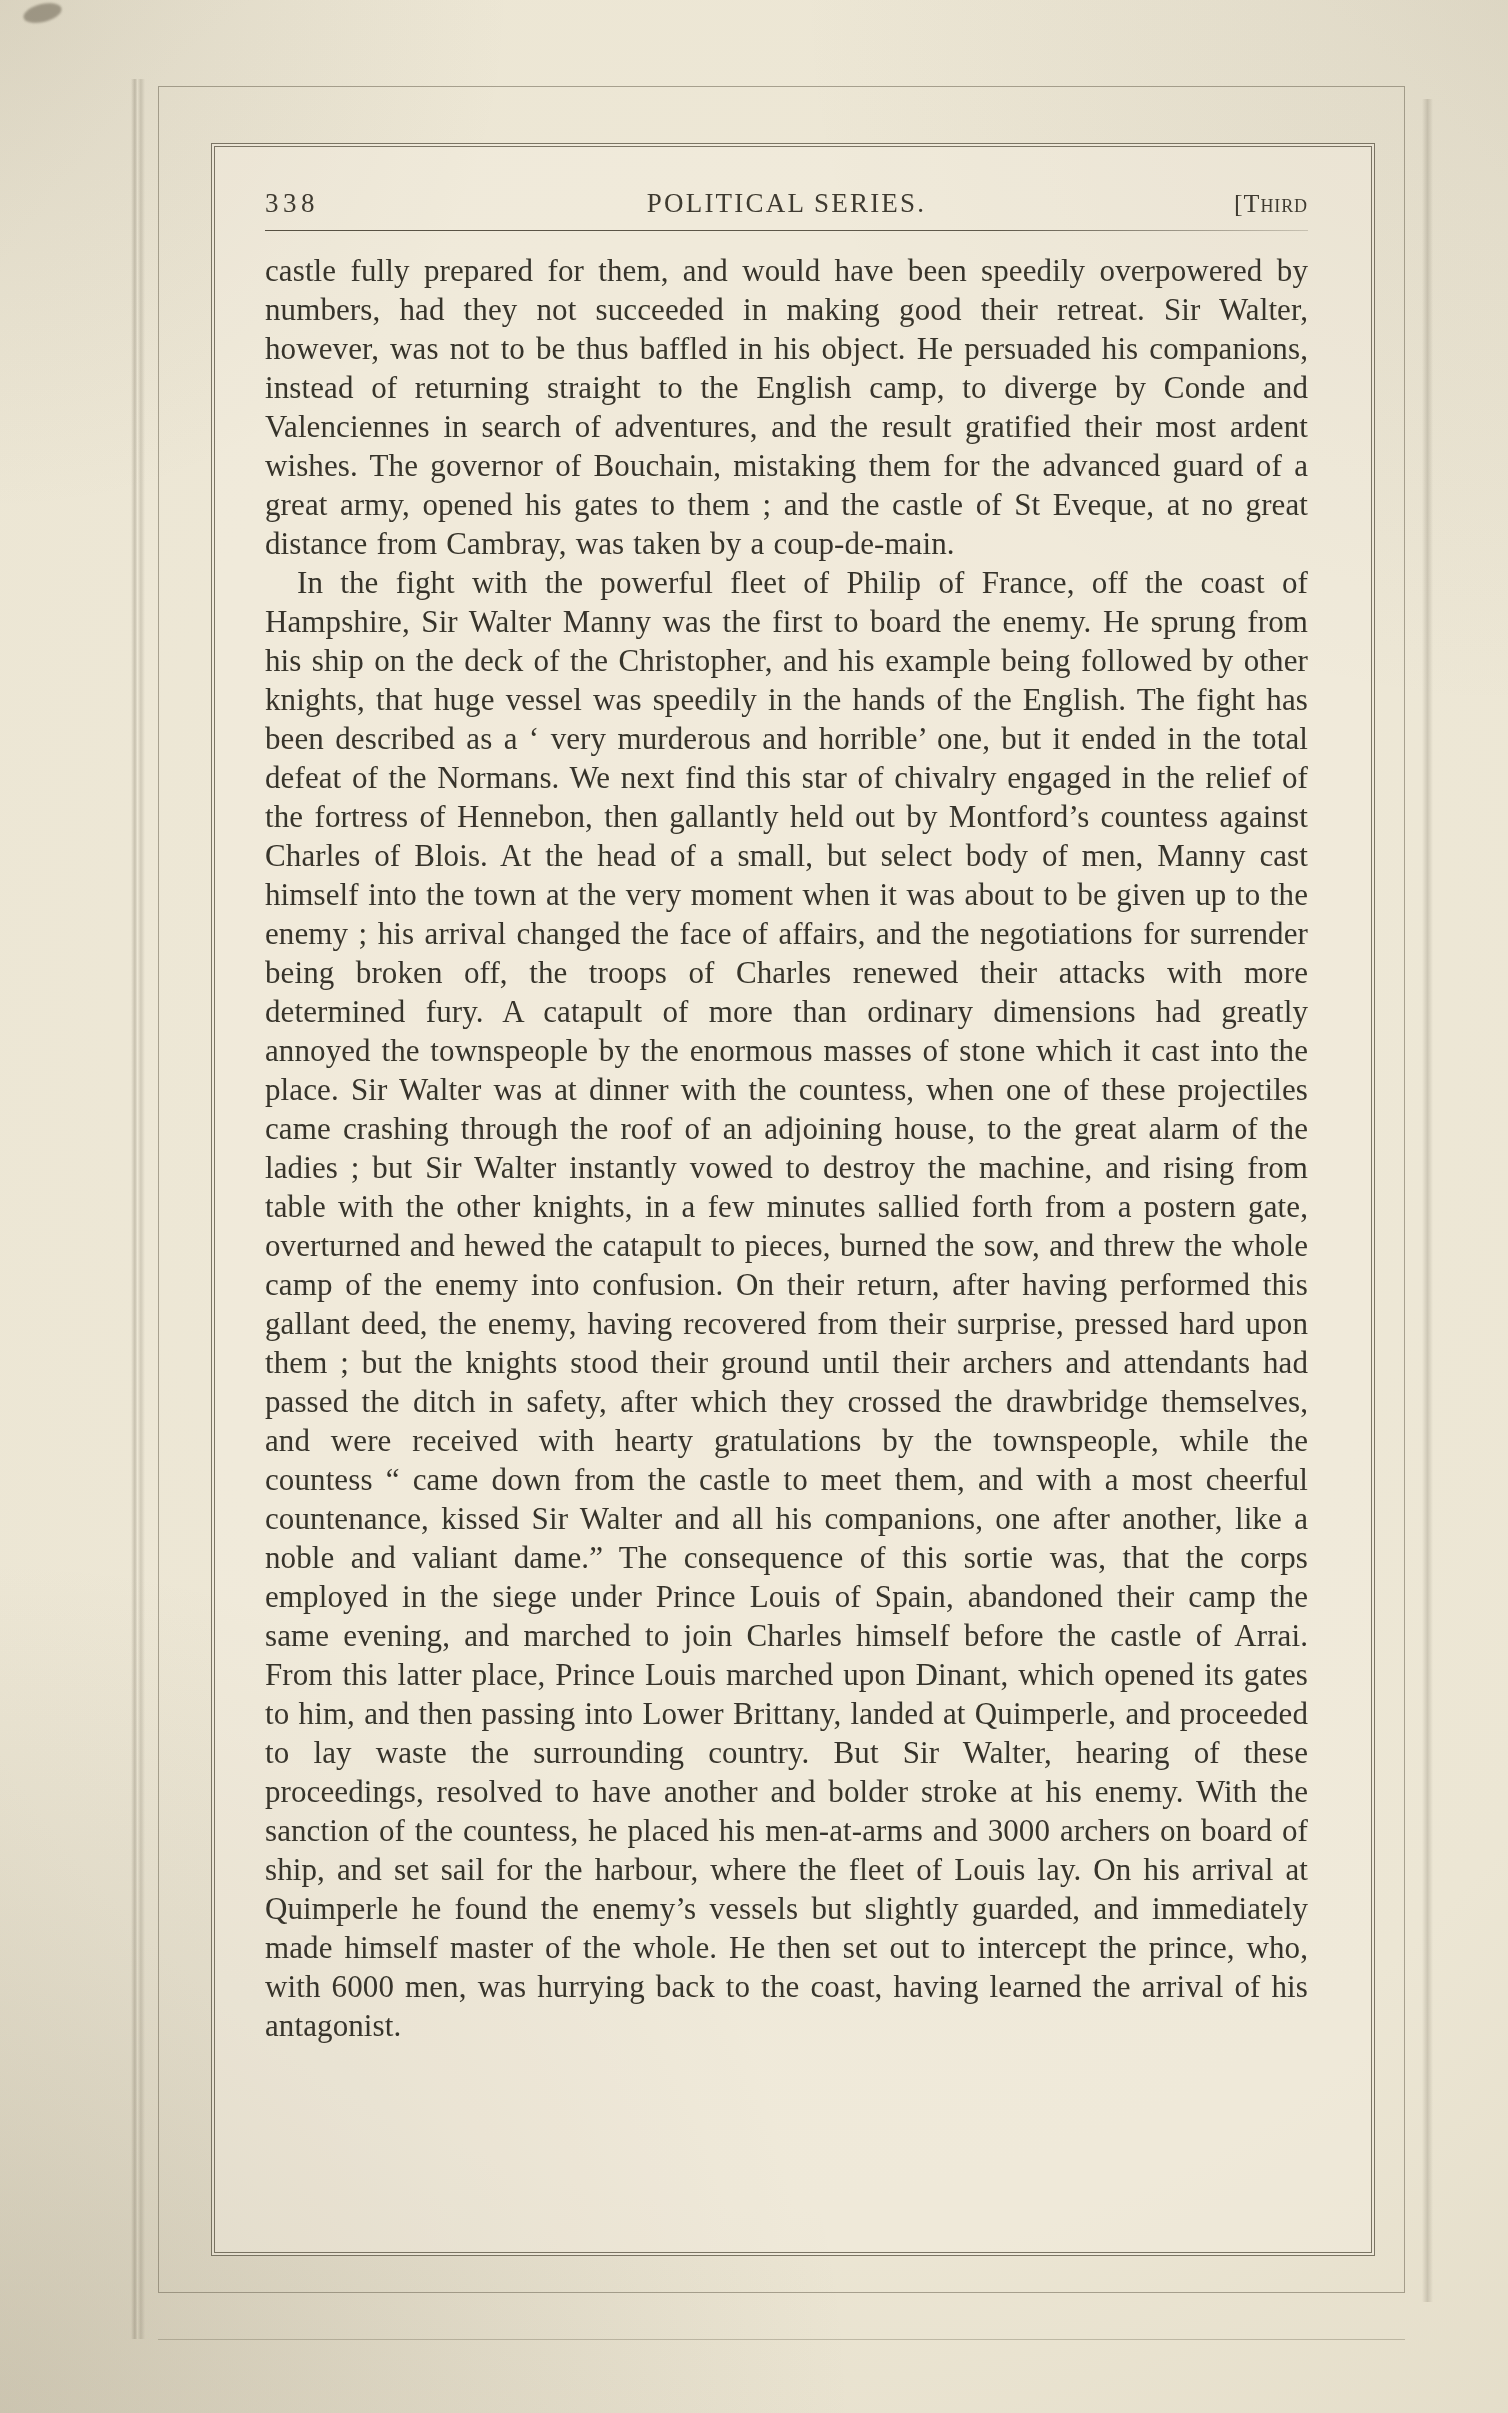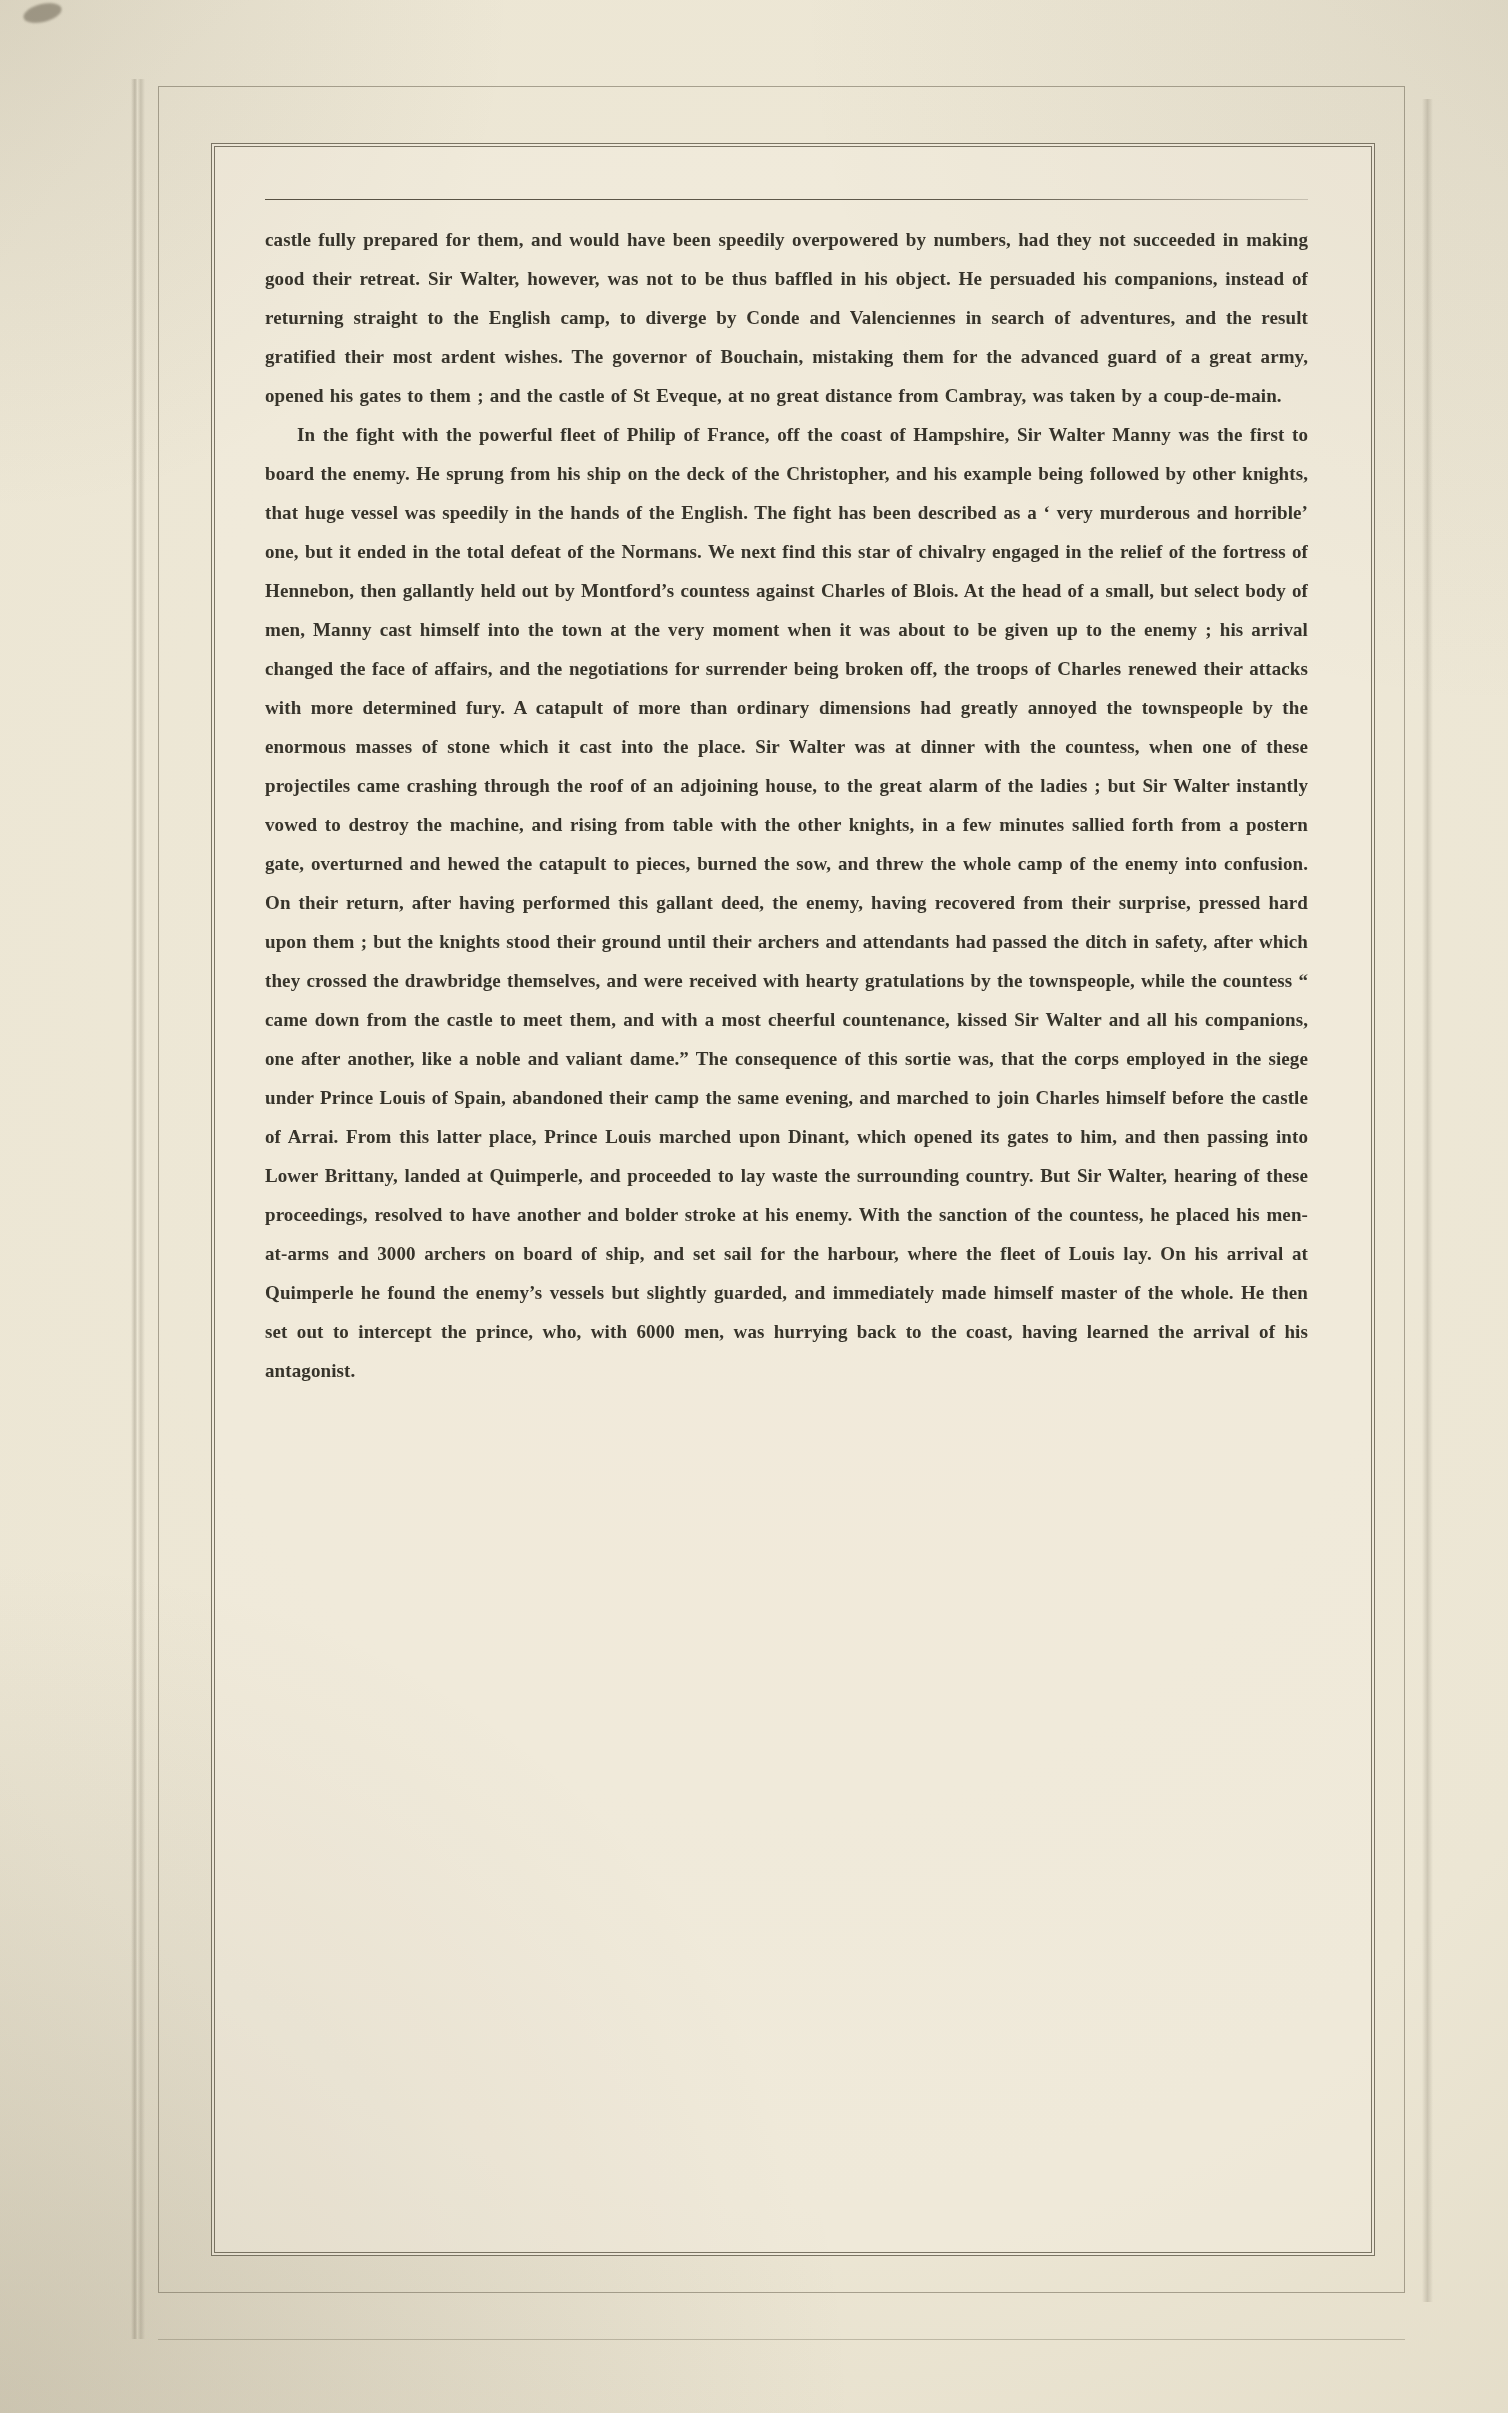--- a/index.html
+++ b/index.html
@@ -68,46 +68,50 @@
     font-size: 26px;
     letter-spacing: 0.9px;
   }
   .rule {
     margin-top: 10.7px; height: 1.8px;
     background: linear-gradient(90deg,
       rgba(70,64,50,0.9) 0%, rgba(70,64,50,0.85) 70%, rgba(70,64,50,0.22) 100%);
   }
   .bodytext {
     margin-top: 19.7px;
-    font-size: 19px;
+    font-size: 31px;
     line-height: 39px;
     text-align: justify;
     color: #37342b;
     word-spacing: 1.3px;
     letter-spacing: 0.1px;
-    font-weight: bold;
   }
   .para { margin: 0; }
   .p2 { text-indent: 32px; }
 </style>
 </head>
 <body>
 
 <div class="scan">
 
   <div class="corner-tl"></div>
   <div class="edge-left"></div>
   <div class="edge-right"></div>
 
   <div class="outer-frame"></div>
   <div class="bottom-line"></div>
 
   <div class="inner-frame">
     <div class="content">
 
+      <div class="header">
+        <span class="pagenum">338</span>
+        <span class="title">POLITICAL SERIES.</span>
+        <span class="hright">[Third</span>
+      </div>
 
       <div class="rule"></div>
 
       <div class="bodytext">
         <p class="para p1">castle fully prepared for them, and would have been speedily overpowered by numbers, had they not succeeded in making good their retreat.  Sir Walter, however, was not to be thus baffled in his object.  He persuaded his companions, instead of returning straight to the English camp, to diverge by Conde and Valenciennes in search of adventures, and the result gratified their most ardent wishes.  The governor of Bouchain, mistaking them for the advanced guard of a great army, opened his gates to them ; and the castle of St Eveque, at no great distance from Cambray, was taken by a coup-de-main.</p>
         <p class="para p2">In the fight with the powerful fleet of Philip of France, off the coast of Hampshire, Sir Walter Manny was the first to board the enemy.  He sprung from his ship on the deck of the Christopher, and his example being followed by other knights, that huge vessel was speedily in the hands of the English.  The fight has been described as a ‘ very murderous and horrible’ one, but it ended in the total defeat of the Normans.  We next find this star of chivalry engaged in the relief of the fortress of Hennebon, then gallantly held out by Montford’s countess against Charles of Blois.  At the head of a small, but select body of men, Manny cast himself into the town at the very moment when it was about to be given up to the enemy ; his arrival changed the face of affairs, and the negotiations for surrender being broken off, the troops of Charles renewed their attacks with more determined fury.  A catapult of more than ordinary dimensions had greatly annoyed the townspeople by the enormous masses of stone which it cast into the place.  Sir Walter was at dinner with the countess, when one of these projectiles came crashing through the roof of an adjoining house, to the great alarm of the ladies ; but Sir Walter instantly vowed to destroy the machine, and rising from table with the other knights, in a few minutes sallied forth from a postern gate, overturned and hewed the catapult to pieces, burned the sow, and threw the whole camp of the enemy into confusion.  On their return, after having performed this gallant deed, the enemy, having recovered from their surprise, pressed hard upon them ; but the knights stood their ground until their archers and attendants had passed the ditch in safety, after which they crossed the drawbridge themselves, and were received with hearty gratulations by the townspeople, while the countess “ came down from the castle to meet them, and with a most cheerful countenance, kissed Sir Walter and all his companions, one after another, like a noble and valiant dame.”  The consequence of this sortie was, that the corps employed in the siege under Prince Louis of Spain, abandoned their camp the same evening, and marched to join Charles himself before the castle of Arrai.  From this latter place, Prince Louis marched upon Dinant, which opened its gates to him, and then passing into Lower Brittany, landed at Quimperle, and proceeded to lay waste the surrounding country.  But Sir Walter, hearing of these proceedings, resolved to have another and bolder stroke at his enemy.  With the sanction of the countess, he placed his men-at-arms and 3000 archers on board of ship, and set sail for the harbour, where the fleet of Louis lay.  On his arrival at Quimperle he found the enemy’s vessels but slightly guarded, and immediately made himself master of the whole.  He then set out to intercept the prince, who, with 6000 men, was hurrying back to the coast, having learned the arrival of his antagonist.</p>
       </div>
 
     </div>
   </div>

